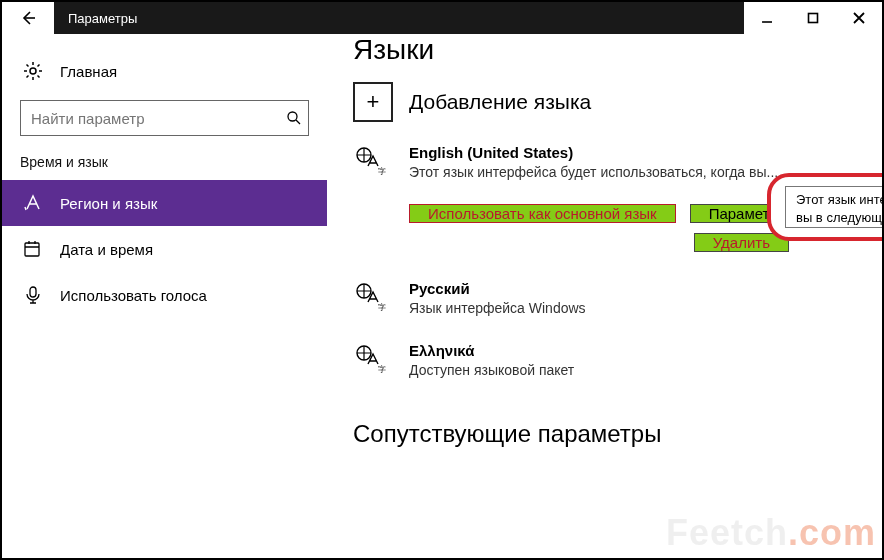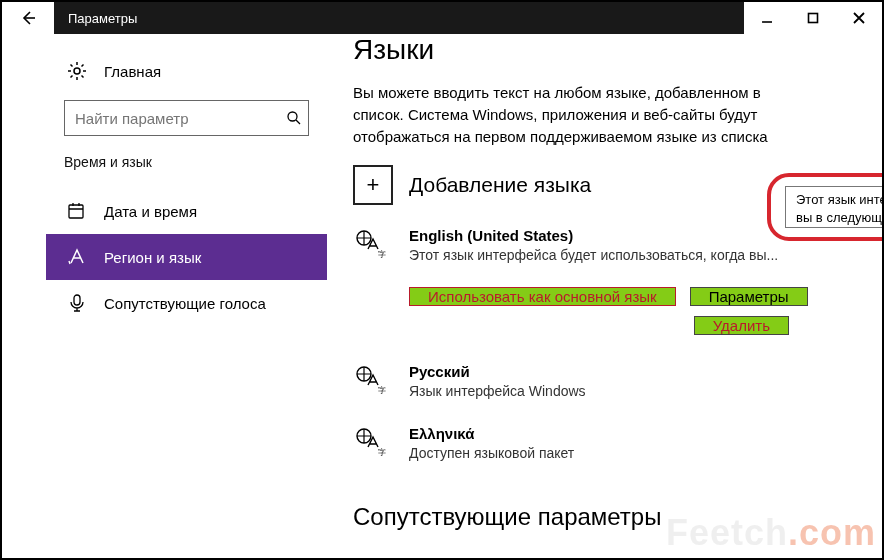--- a/index.html
+++ b/index.html
@@ -8,32 +8,32 @@
 
   
   .titlebar { height:32px; display:flex; align-items:stretch; }
   .titlebar .back { width:52px; display:flex; align-items:center; justify-content:center; cursor:pointer; }
   .titlebar .title-area { flex:1; background:#191919; color:#fff; display:flex; align-items:center; padding-left:14px; font-size:13px; }
   .winbtns { display:flex; }
   .winbtn { width:46px; display:flex; align-items:center; justify-content:center; cursor:pointer; }
 
   
   .main { display:flex; height:calc(100% - 32px); }
-  .sidebar { width:325px; height:100%; padding-top:14px;padding-left:44px; }
+  .sidebar { width:325px; height:100%; padding-top:14px; }
   .content { flex:1; height:100%; padding:0 26px; position:relative; }
 
   
   .side-row { display:flex; align-items:center; height:46px; padding-left:20px; font-size:15px; cursor:pointer; }
   .side-row.active { background:#5c2d91; color:#fff; }
   .side-row .sicon { width:22px; height:22px; margin-right:16px; display:flex; align-items:center; justify-content:center; }
   .searchwrap { padding:0 18px; margin:6px 0 18px; }
   .searchbox { position:relative; border:1px solid #666; height:36px; }
   .searchbox input { width:100%; height:100%; border:0; padding:0 34px 0 10px; font-size:15px; outline:none; }
   .searchbox .sbtn { position:absolute; right:6px; top:0; bottom:0; display:flex; align-items:center; }
-  .section-label { padding-left:18px; font-size:14px; color:#111; margin-bottom:18px; }
+  .section-label { padding-left:18px; font-size:14px; color:#111; margin-bottom:10px; }
 
   
   h1.page-title { font-weight:400; font-size:28px; margin:0 0 16px; }
   h2.related { font-weight:400; font-size:24px; margin:40px 0 10px; }
   .intro { font-size:15px; line-height:1.45; max-width:430px; margin-bottom:18px; }
 
   .add-row { display:flex; align-items:center; gap:16px; margin-bottom:20px; }
   .plusbox { width:40px; height:40px; border:2px solid #222; display:flex; align-items:center; justify-content:center; font-size:22px; font-weight:300; }
   .lang-label { font-size:21px; }
 
@@ -113,54 +113,53 @@
           <svg width="16" height="16" viewBox="0 0 16 16">
               <circle cx="6.5" cy="6.5" r="4.5" fill="none" stroke="#000" stroke-width="1.3"></circle>
               <path d="M10 10 L14 14" stroke="#000" stroke-width="1.3"></path>
             </svg>
         </span>
       </div>
     </div>
 
     <div class="section-label">Время и язык</div>
 
+    <div class="side-row active">
+      <span class="sicon">
+        <svg width="20" height="20" viewBox="0 0 20 20">
+            <path d="M4 16 L10 3 L16 16 M6.5 11 H13.5" fill="none" stroke="#fff" stroke-width="1.5"></path>
+            <path d="M3 17 L2 14" stroke="#fff" stroke-width="1.4"></path>
+          </svg>
+      </span>
+      <span>Регион и язык</span>
+    </div>
+
     <div class="side-row">
       <span class="sicon">
         <svg width="20" height="20" viewBox="0 0 20 20">
             <rect x="2" y="4" width="14" height="13" rx="1" fill="none" stroke="#000" stroke-width="1.3"></rect>
             <path d="M2 8 H16 M6 2v3 M12 2v3" stroke="#000" stroke-width="1.3"></path>
           </svg>
       </span>
       <span>Дата и время</span>
     </div>
 
-    <div class="side-row active">
-      <span class="sicon">
-        <svg width="20" height="20" viewBox="0 0 20 20">
-            <path d="M4 16 L10 3 L16 16 M6.5 11 H13.5" fill="none" stroke="#fff" stroke-width="1.5"></path>
-            <path d="M3 17 L2 14" stroke="#fff" stroke-width="1.4"></path>
-          </svg>
-      </span>
-      <span>Регион и язык</span>
-    </div>
-
     <div class="side-row">
       <span class="sicon">
         <svg width="20" height="20" viewBox="0 0 20 20">
             <rect x="7" y="2" width="6" height="10" rx="3" fill="none" stroke="#000" stroke-width="1.3"></rect>
             <path d="M4 9a6 6 0 0012 0 M10 15v3 M7 18h6" fill="none" stroke="#000" stroke-width="1.3"></path>
           </svg>
       </span>
-      <span>Сопутствующие голоса</span>
+      <span>Использовать голоса</span>
     </div>
   </div>
 
   <div class="content">
     <h1 class="page-title">Языки</h1>
-    <div class="intro">Вы можете вводить текст на любом языке, добавленном в список. Система Windows, приложения и веб-сайты будут отображаться на первом поддерживаемом языке из списка</div>
 
     <div class="add-row">
       <div class="plusbox">+</div>
       <div class="lang-label">Добавление языка</div>
     </div>
 
     <div class="lang-item">
       <div class="lang-icon">
         <svg width="34" height="34" viewBox="0 0 34 34">
             <circle cx="11" cy="11" r="7" fill="none" stroke="#000" stroke-width="1.4"></circle>

